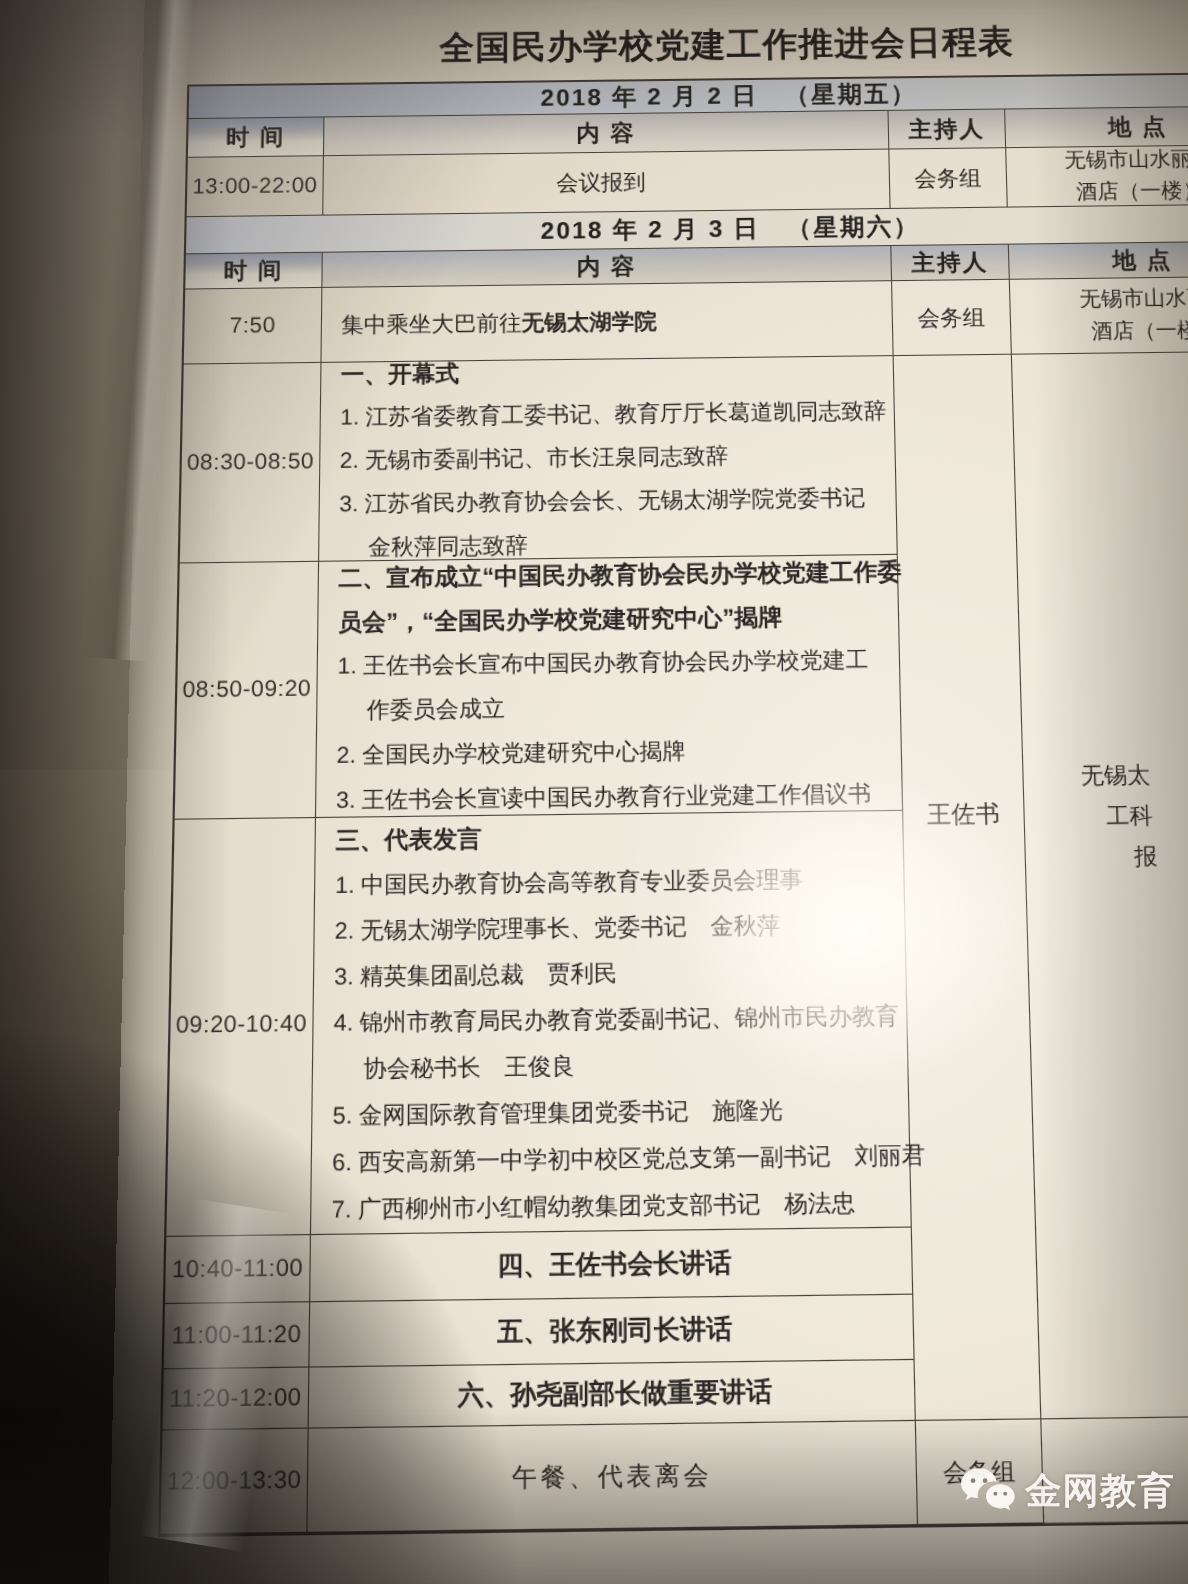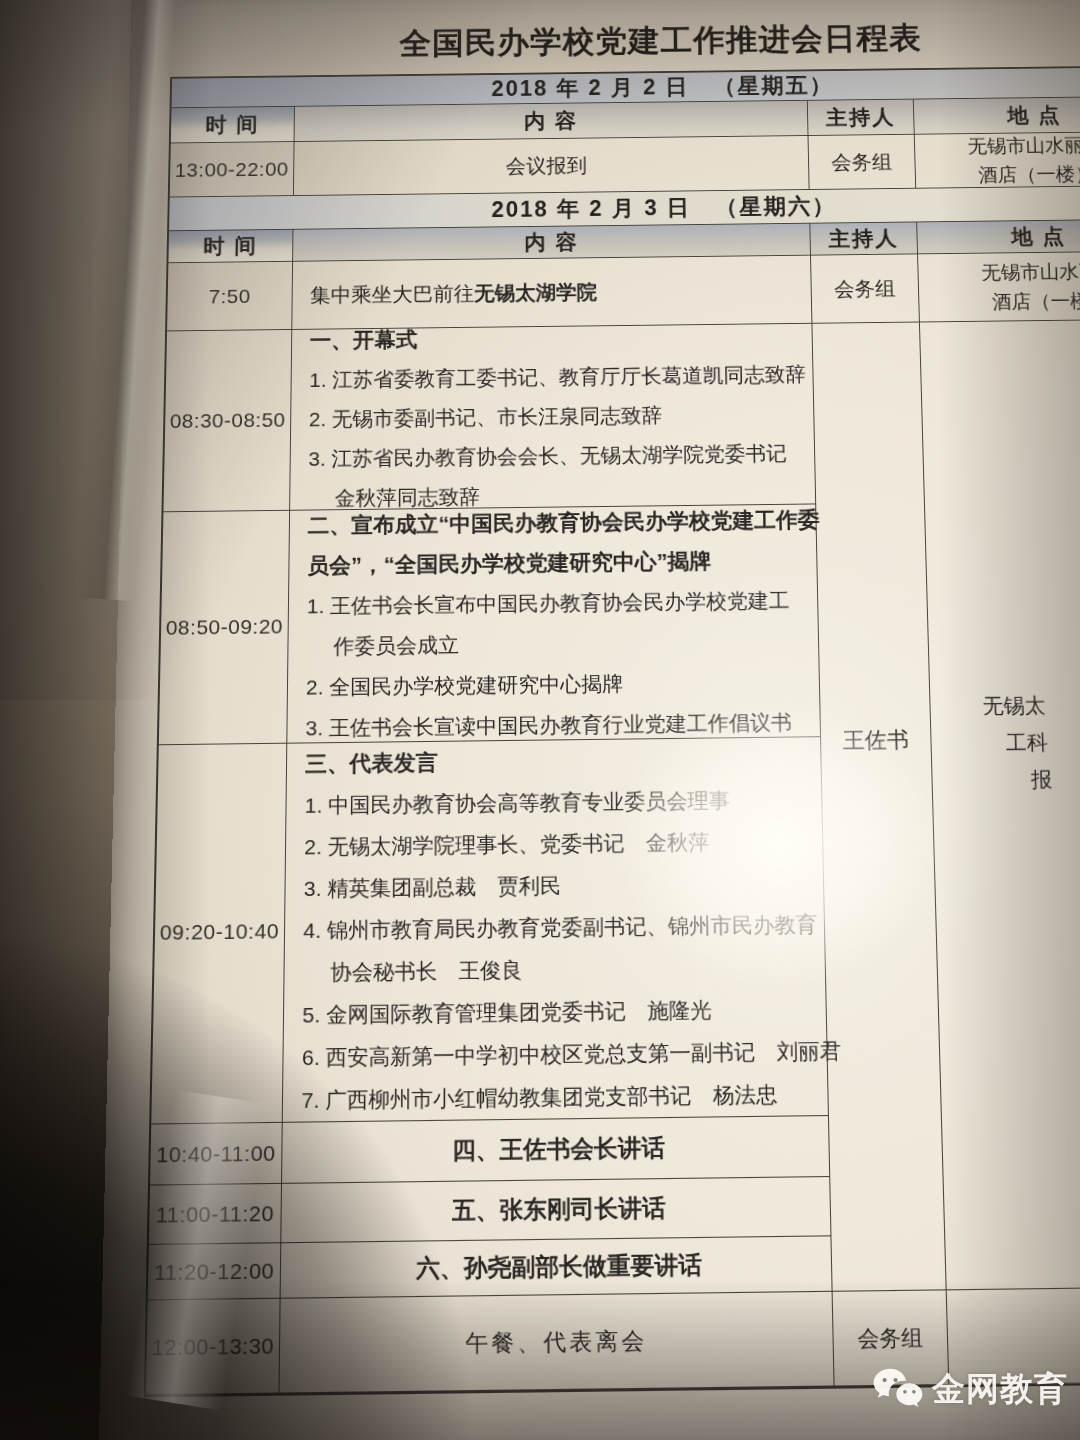--- a/index.html
+++ b/index.html
@@ -81,21 +81,21 @@
     background:radial-gradient(640px 620px at 30% 72%,rgba(8,6,5,.95) 0%,rgba(10,8,6,.72) 40%,rgba(12,9,7,.38) 62%,rgba(12,9,7,0) 80%);}
   .ov-bottom{left:0;top:1280px;width:1080px;height:160px;
     background:linear-gradient(0deg,rgba(26,21,17,.52),rgba(26,21,17,0));}
   .glare-broad{left:420px;top:420px;width:700px;height:800px;
     background:radial-gradient(closest-side,rgba(255,250,240,.22),rgba(255,250,240,0) 70%);}
   .glare-main{left:560px;top:650px;width:440px;height:390px;
     background:radial-gradient(closest-side,rgba(255,253,246,.97) 0%,rgba(255,251,241,.62) 42%,rgba(255,251,241,0) 74%);}
   .streak{left:150px;top:1095px;width:96px;height:310px;transform:rotate(9deg);
     background:linear-gradient(90deg,rgba(250,246,238,0),rgba(250,246,238,.30) 48%,rgba(250,246,238,0));}
   
-  .watermark{position:absolute;left:872px;top:1366px;display:flex;align-items:center;gap:8px;}
+  .watermark{position:absolute;left:872px;top:1332px;display:flex;align-items:center;gap:8px;}
   .wm-icon{width:52px;height:46px;}
   .wm-text{font-size:33px;font-weight:bold;color:rgba(253,251,247,.93);letter-spacing:1px;
            text-shadow:0 0 4px rgba(80,70,60,.35);}
 </style>
 </head>
 <body>
 
 <div class="photo">
 
   <div class="page">

